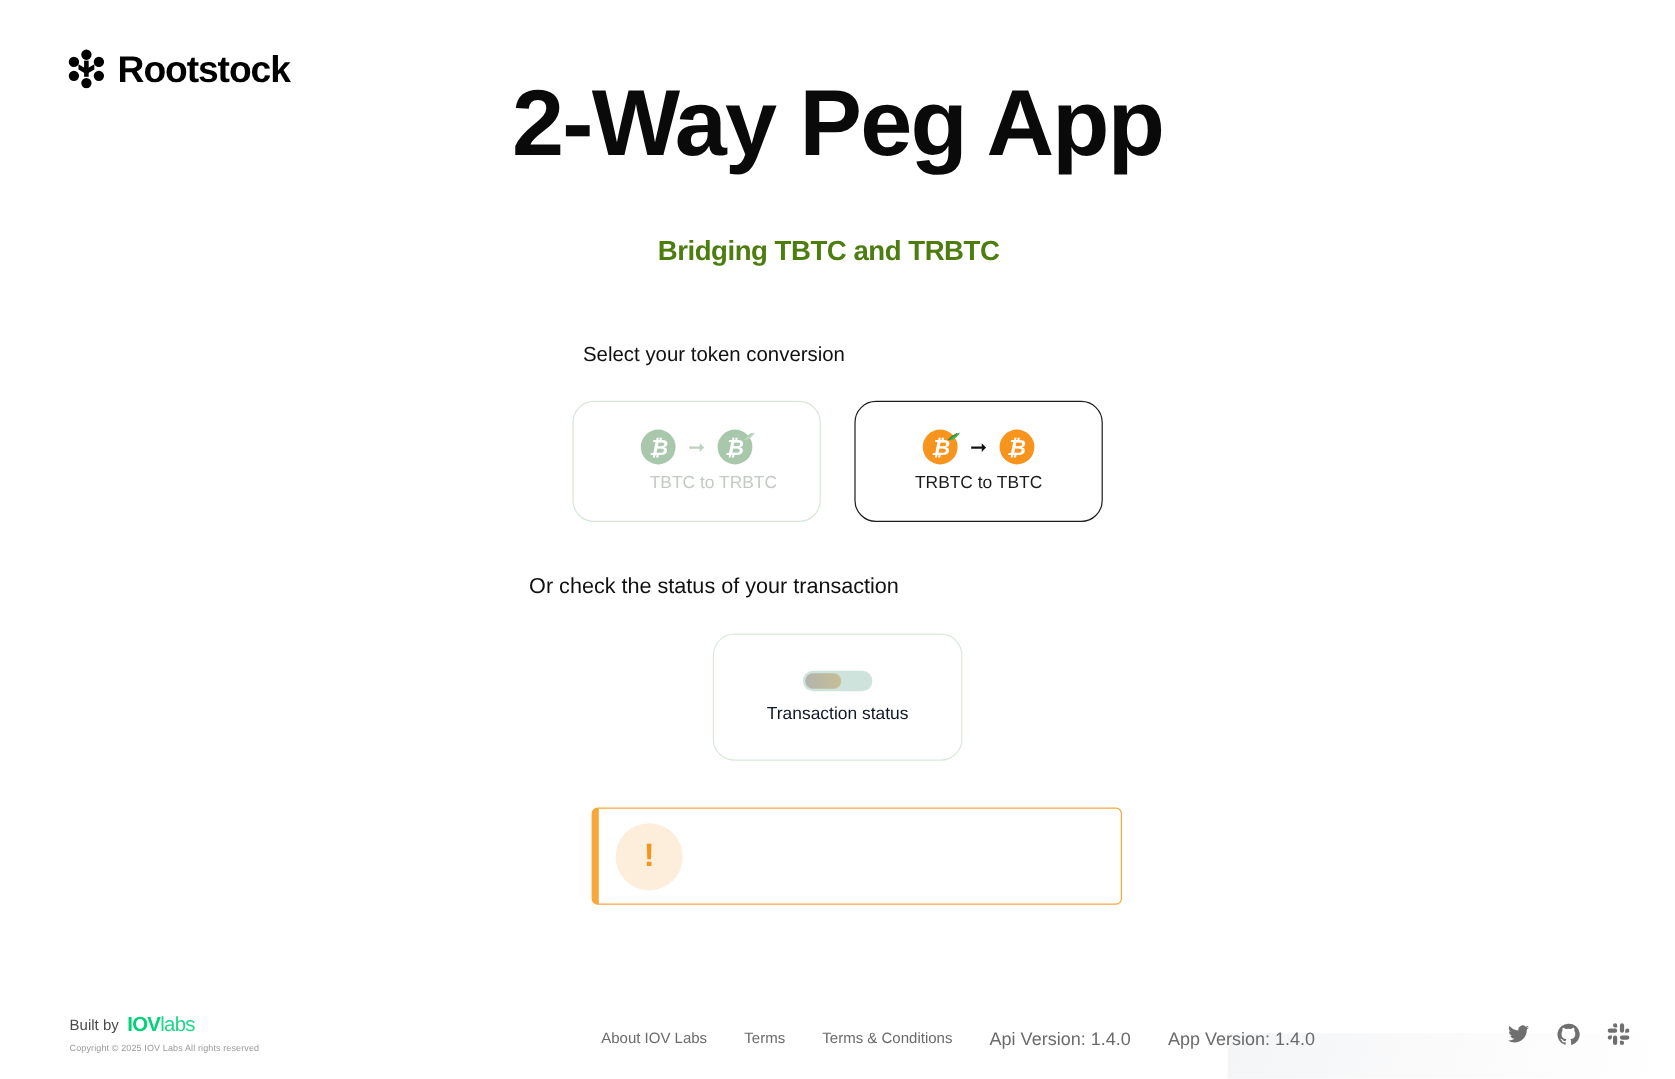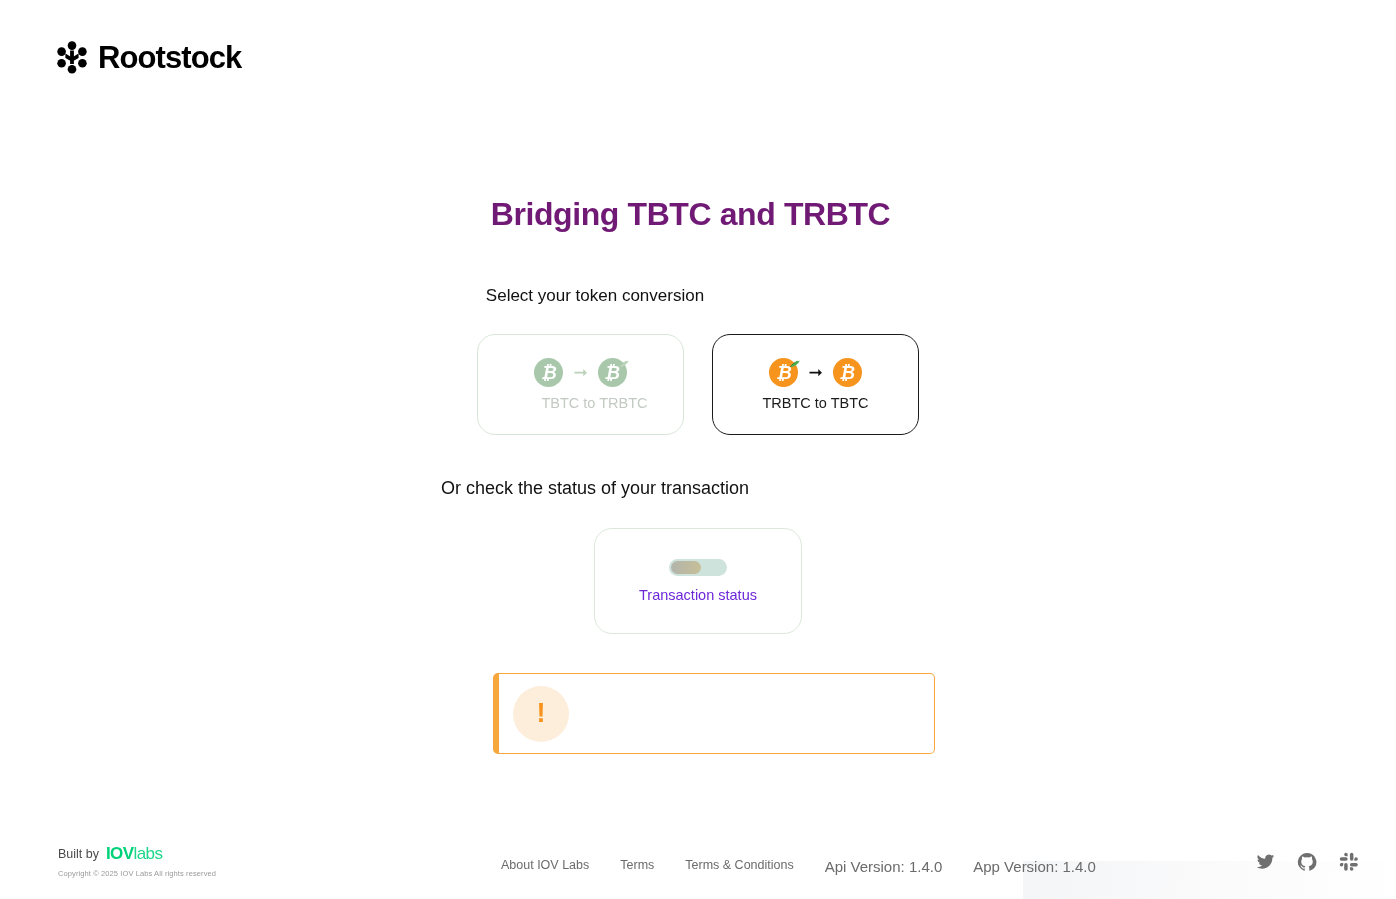--- a/index.html
+++ b/index.html
@@ -50,24 +50,24 @@
     letter-spacing: -1.5px;
     color: #0a0a0a;
     line-height: 1.1;
   }
   .subtitle {
     position: absolute;
     top: 196px;
     left: 0;
     width: 1381px;
     text-align: center;
-    font-size: 32px;
+    font-size: 23px;
     font-weight: 700;
     letter-spacing: -0.4px;
-    color: #701a75;
+    color: #4d7c0f;
   }
 
   
   .section-label {
     position: absolute;
     left: 0;
     width: 1190px;
     text-align: center;
     font-size: 17px;
     font-weight: 400;
@@ -177,21 +177,21 @@
     padding: 2px;
   }
   .status-pill-knob {
     width: 30px;
     height: 13px;
     border-radius: 7px;
     background: linear-gradient(90deg, #b3b5ad 0%, #c6be96 100%);
   }
   .status-text {
     font-size: 14.5px;
-    color: #6d28d9;
+    color: #0f172a;
   }
 
   
   .warning {
     position: absolute;
     top: 673px;
     left: 493px;
     width: 442px;
     height: 81px;
     border: 1px solid #f7a73c;
@@ -312,20 +312,21 @@
       <circle cx="27.4" cy="11.6" r="4.3" fill="#000"></circle>
       <circle cx="6.6" cy="23.2" r="4.3" fill="#000"></circle>
       <circle cx="27.4" cy="23.2" r="4.3" fill="#000"></circle>
       <circle cx="17" cy="29.2" r="4.3" fill="#000"></circle>
       <rect x="15.1" y="10.5" width="3.8" height="13.5" fill="#000"></rect>
       <path d="M10.4 13.6 L17 17.4 L23.6 13.6 L23.6 18.0 L17 21.8 L10.4 18.0 Z" fill="#000"></path>
     </svg>
     <div class="brand-name">Rootstock</div>
   </div>
 
+  <h1 class="title">2-Way Peg App</h1>
   <h2 class="subtitle">Bridging TBTC and TRBTC</h2>
 
   <div class="section-label label-select">Select your token conversion</div>
 
   <div class="cards">
 
     <div class="conv-card disabled">
       <div class="conv-row">
         <div class="coin-wrap">
           <div class="coin off">₿</div>

